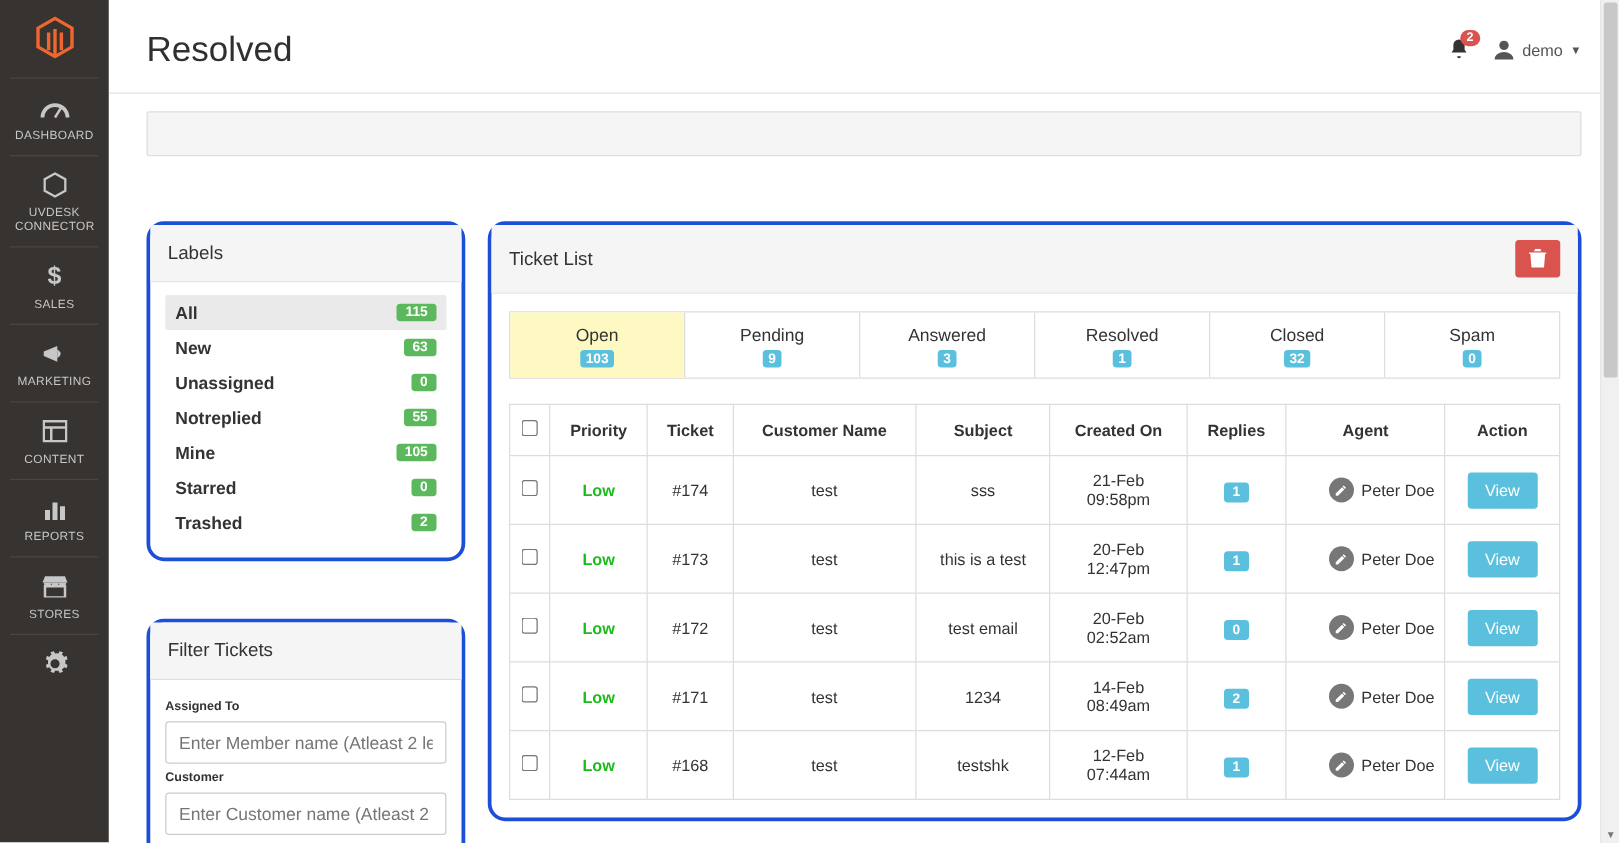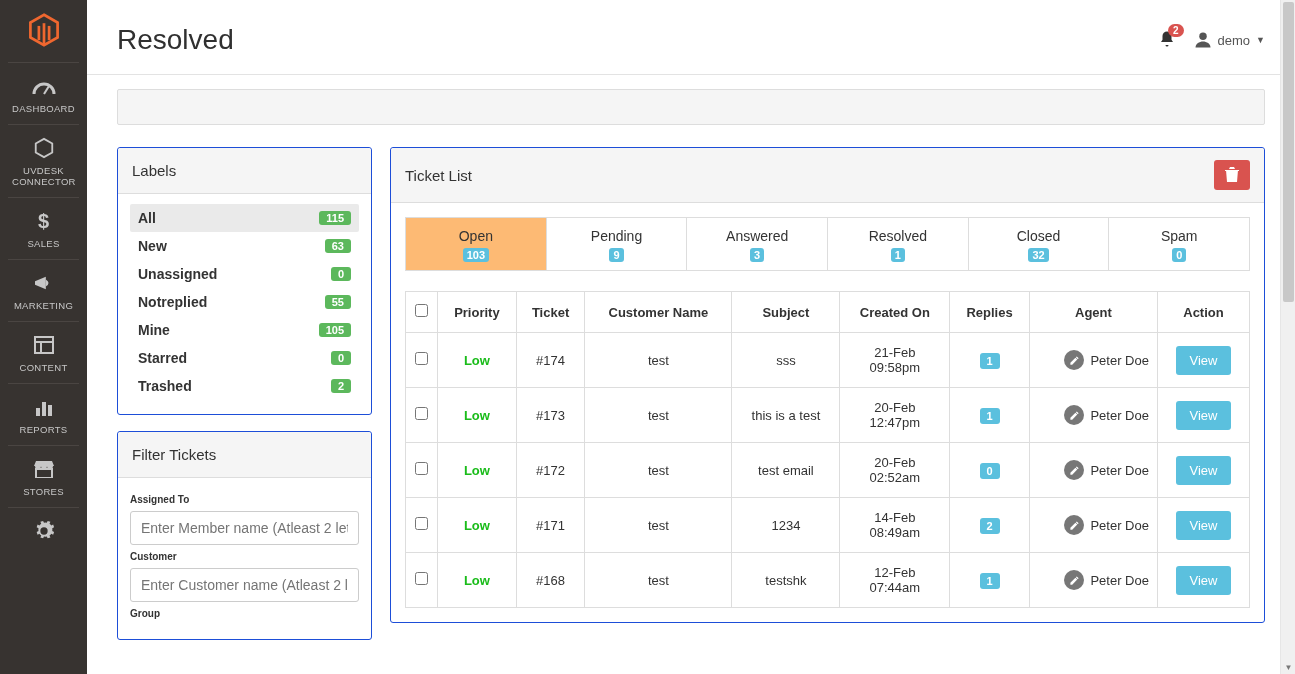--- a/index.html
+++ b/index.html
@@ -16,40 +16,40 @@
 .page-header { display: flex; align-items: center; justify-content: space-between; padding: 24px 30px 18px 30px; }
 .page-title { font-size: 28px; font-weight: 400; color: #303030; }
 .header-right { display: flex; align-items: center; gap: 18px; }
 .bell { position: relative; cursor: pointer; }
 .bell-badge { position: absolute; top: -6px; right: -8px; background: #d9534f; color: #fff; font-size: 10px; border-radius: 8px; padding: 1px 5px; font-weight: bold; }
 .user { display: flex; align-items: center; gap: 6px; cursor: pointer; color: #555; }
 .user-caret { font-size: 9px; }
 .hr { border-top: 1px solid #e3e3e3; margin: 0 0 14px 0; }
 .notice-bar { margin: 0 30px 22px 30px; height: 36px; background: #f5f5f5; border: 1px solid #ddd; border-radius: 2px; }
 .columns { display: flex; gap: 18px; padding: 0 30px 30px 30px; align-items: flex-start; }
-.panel { border: 1px solid #1d4ed8; border-radius: 3px; background: #fff; }
+.panel { border: 3px solid #1d4ed8; border-radius: 14px; background: #fff; margin-top: 30px; }
 .panel-head { background: #f5f5f5; border-bottom: 1px solid #ddd; padding: 14px 14px; font-size: 15px; color: #333; border-radius: 3px 3px 0 0; }
 .panel-body { padding: 10px 12px 14px 12px; }
 .left-col { width: 255px; display: flex; flex-direction: column; gap: 16px; }
 .label-list { display: flex; flex-direction: column; }
 .label-row { display: flex; justify-content: space-between; align-items: center; padding: 6px 8px; cursor: pointer; border-radius: 2px; }
 .label-row.selected { background: #eaeaea; }
 .label-text { font-weight: bold; font-size: 14px; color: #333; }
 .badge { color: #fff; font-weight: bold; font-size: 11px; padding: 1px 7px; border-radius: 3px; }
 .badge-green { background: #5cb85c; }
 .filter-block label { font-weight: bold; display: block; margin: 6px 0 6px; font-size: 10px; }
 .filter-block input { width: 100%; padding: 8px 10px; border: 1px solid #ccc; border-radius: 3px; font-size: 14px; color: #777; }
 .right-col { flex: 1; }
 .tlist-head { background: #f5f5f5; border-bottom: 1px solid #ddd; padding: 12px 14px; display: flex; justify-content: space-between; align-items:center; border-radius: 3px 3px 0 0; }
 .tlist-title { font-size: 15px; }
 .del-btn { background: #d9534f; color: #fff; border: none; border-radius: 3px; width: 36px; height: 30px; cursor: pointer; display:flex; align-items:center; justify-content:center; }
 .status-tabs { display: flex; border: 1px solid #ddd; margin: 14px 14px 0 14px; }
 .status-tab { flex: 1; text-align: center; padding: 10px 0 8px; border-right: 1px solid #ddd; cursor: pointer; }
 .status-tab:last-child { border-right: none; }
-.status-tab.active { background: #fdba74; }
+.status-tab.active { background: #fef9c3; }
 .status-name { font-size: 14px; color: #333; }
 .status-count { display: inline-block; margin-top: 4px; background: #5bc0de; color: #fff; font-weight: bold; font-size: 11px; padding: 1px 4px; border-radius: 3px; }
 .ticket-table { width: calc(100% - 28px); margin: 20px 14px 14px 14px; border: 1px solid #ddd; border-collapse: collapse; }
 .ticket-table th, .ticket-table td { border: 1px solid #ddd; padding: 12px 8px; text-align: center; font-size: 13px; vertical-align: middle; }
 .ticket-table th { font-weight: bold; }
 .priority-low { color: #1abc1a; font-weight: bold; }
 .reply-badge { background: #5bc0de; color: #fff; font-weight: bold; padding: 2px 7px; border-radius: 3px; font-size: 11px; }
 .agent-cell { display: flex; align-items: center; justify-content: flex-end; gap: 6px; }
 .agent-edit { width: 20px; height: 20px; background: #777; border-radius: 50%; display: flex; align-items: center; justify-content: center; cursor: pointer; }
 .agent-edit svg { width: 11px; height: 11px; fill: #fff; }

